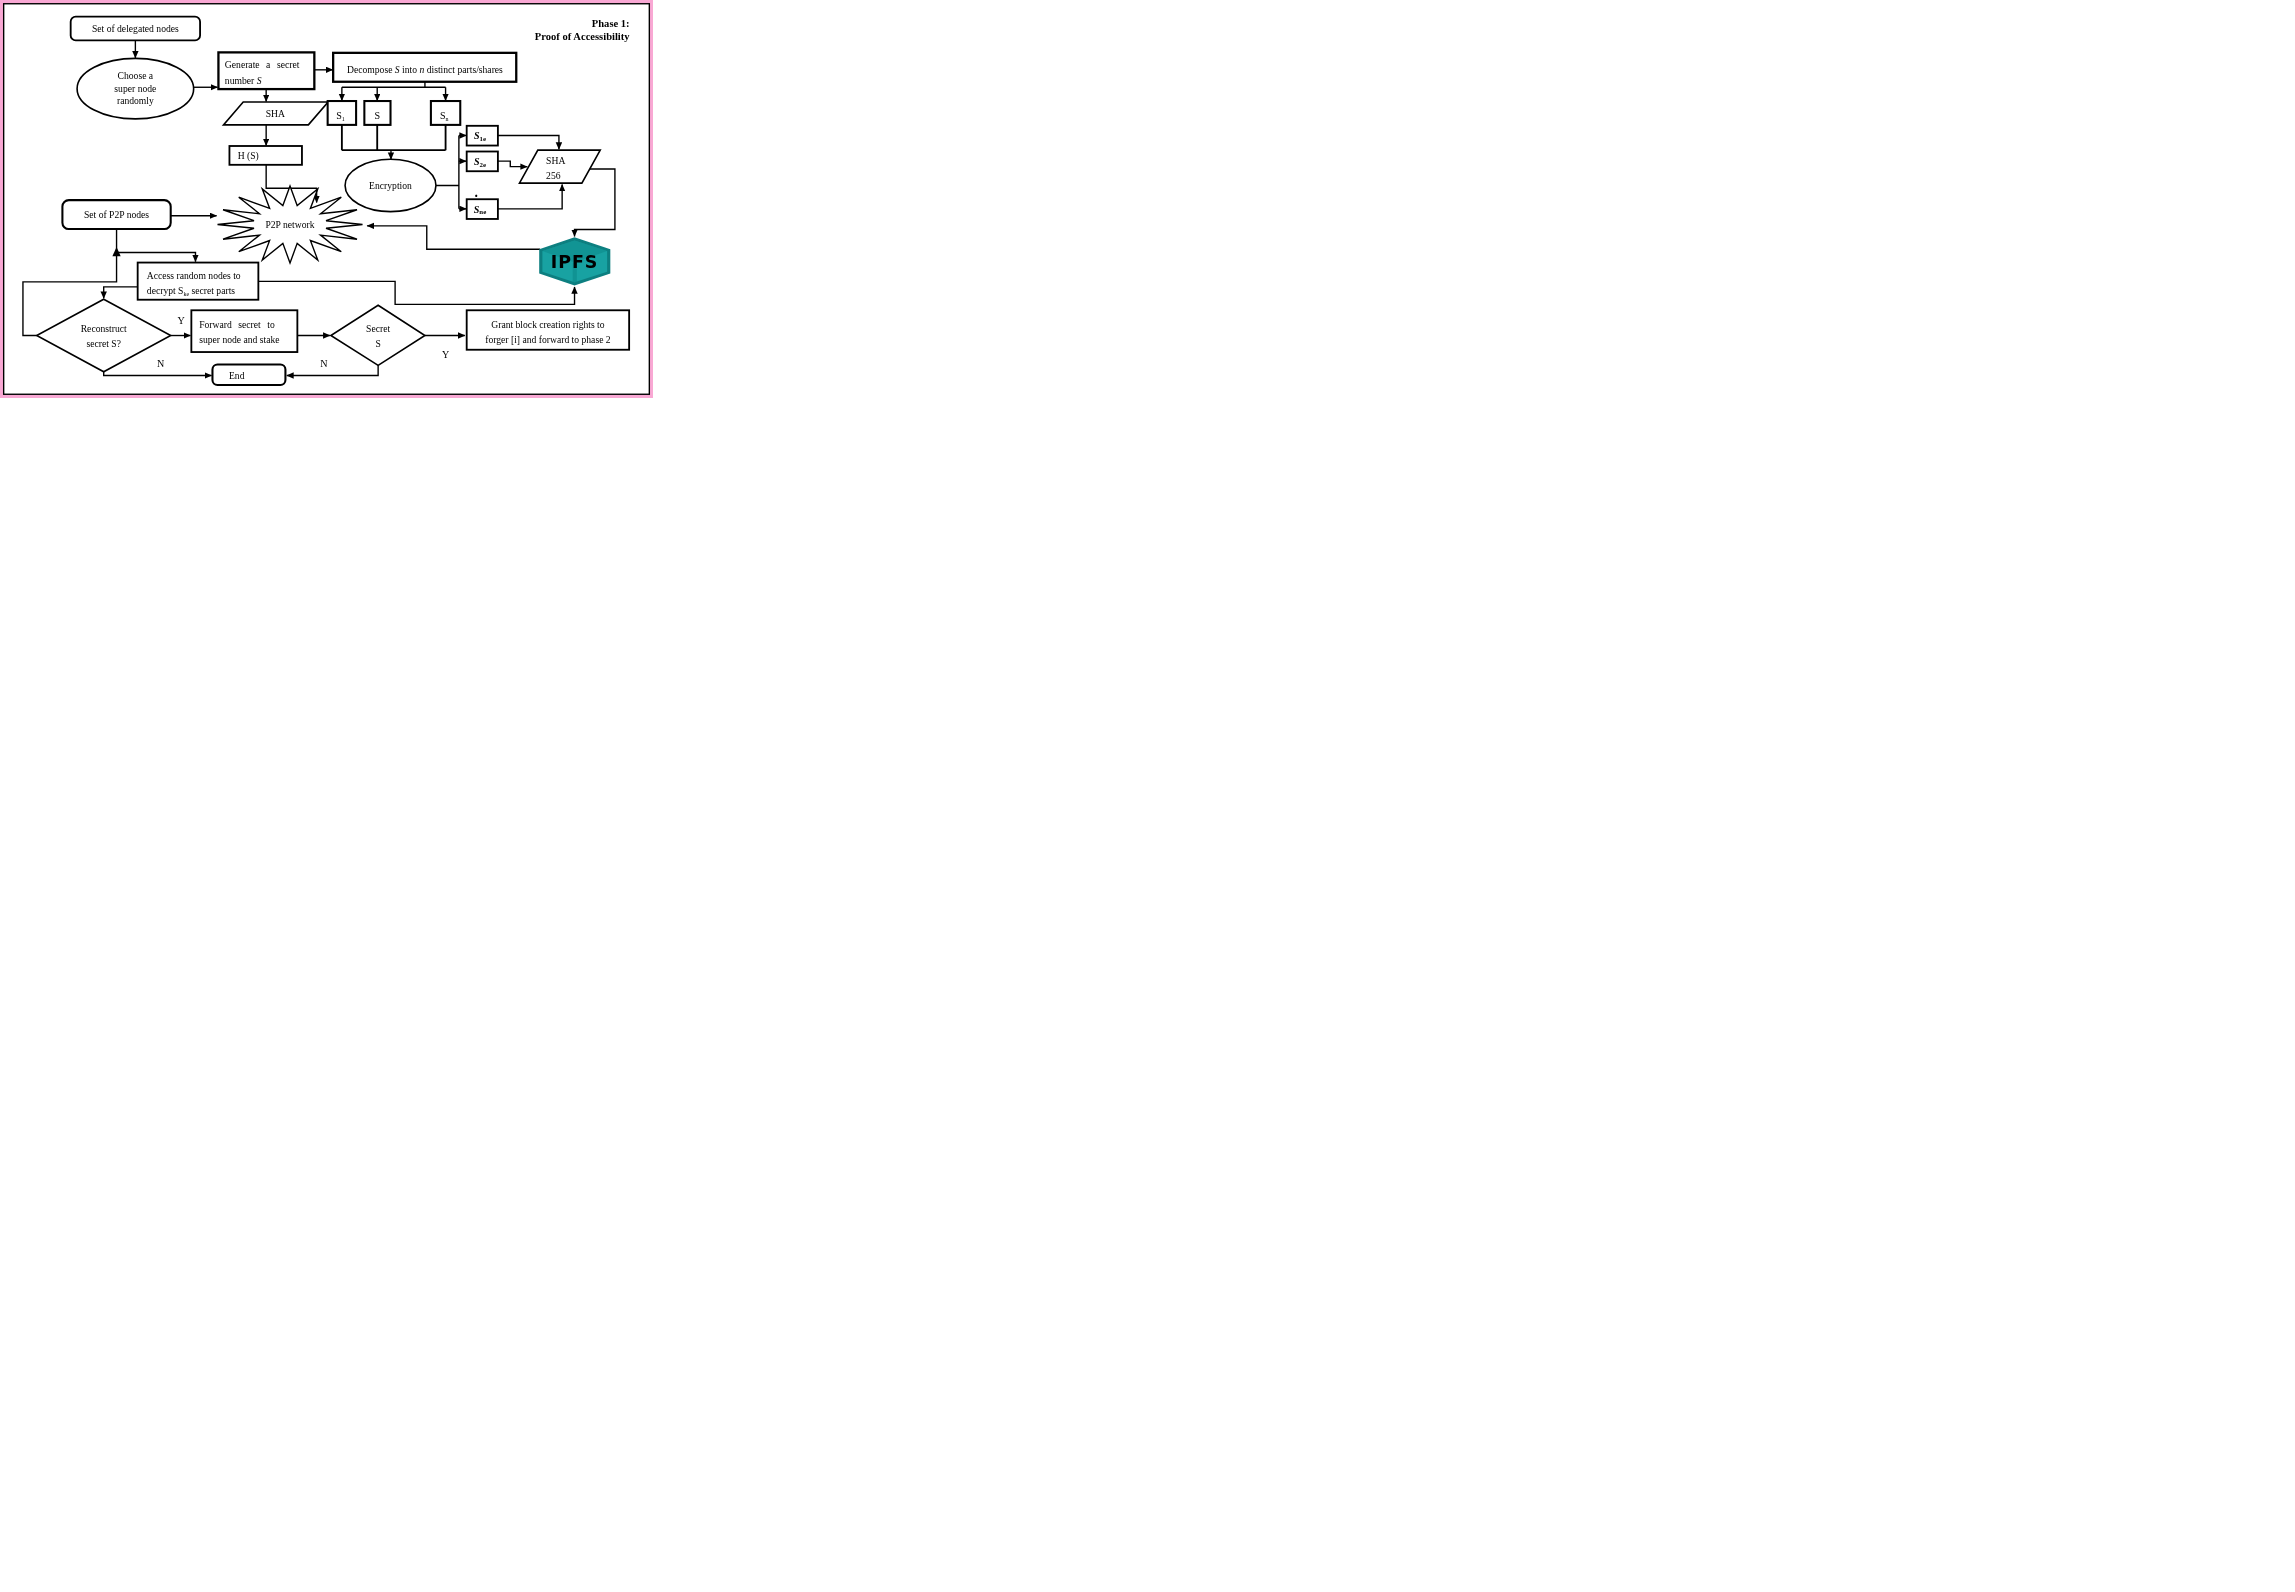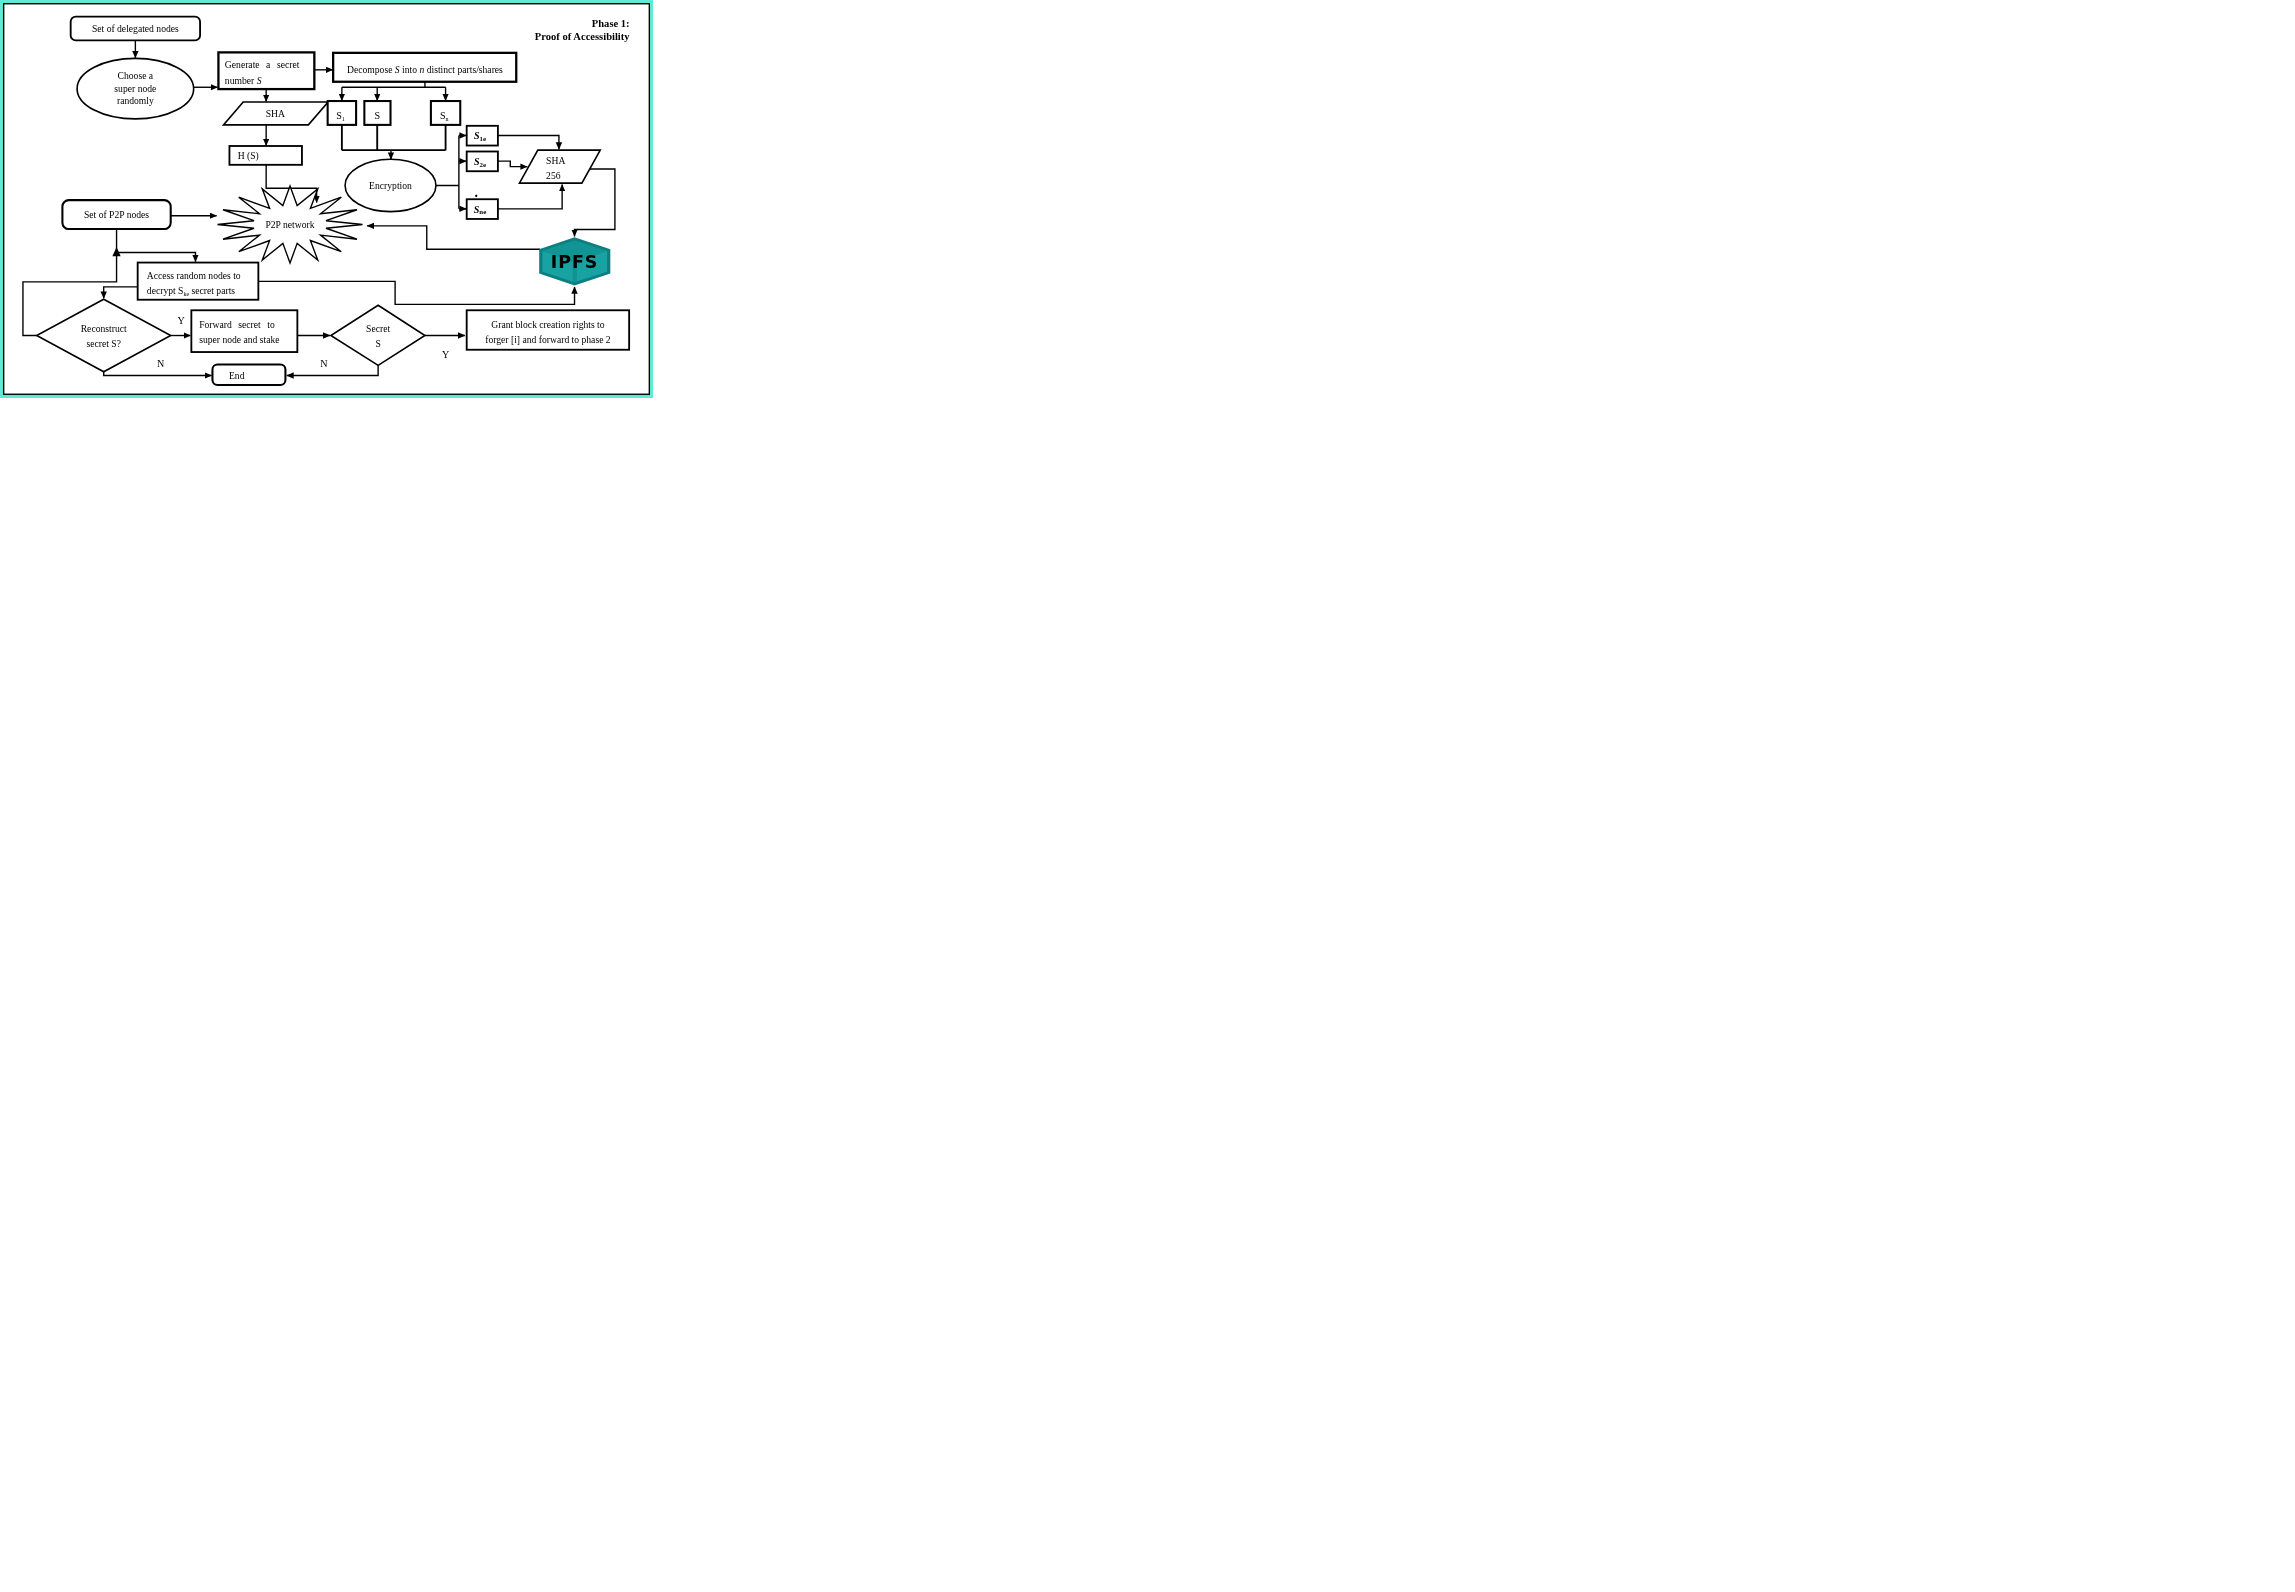--- a/index.html
+++ b/index.html
@@ -1,16 +1,16 @@
 <!DOCTYPE html>
 <html style="font-size:7.3px"><head>
 <meta charset="utf-8">
 <style>
   html,body{margin:0;padding:0;background:#ffffff;}
-  .page{width:653px;height:398px;position:relative;background:#5eead4;
+  .page{width:653px;height:398px;position:relative;background:#f9a8d4;
         font-family:"Liberation Serif", serif;}
   svg{display:block;}
   text{fill:#000;}
   .t{font-size:21px;font-family:"Liberation Serif", serif;}
   .t2{font-size:22px;font-family:"Liberation Serif", serif;}
   .sub{font-size:13px;}
   .sub2{font-size:15px;font-weight:bold;}
   .it{font-style:italic;}
   .justify{word-spacing:9px;}
   .title{font-size:23px;font-weight:bold;}

